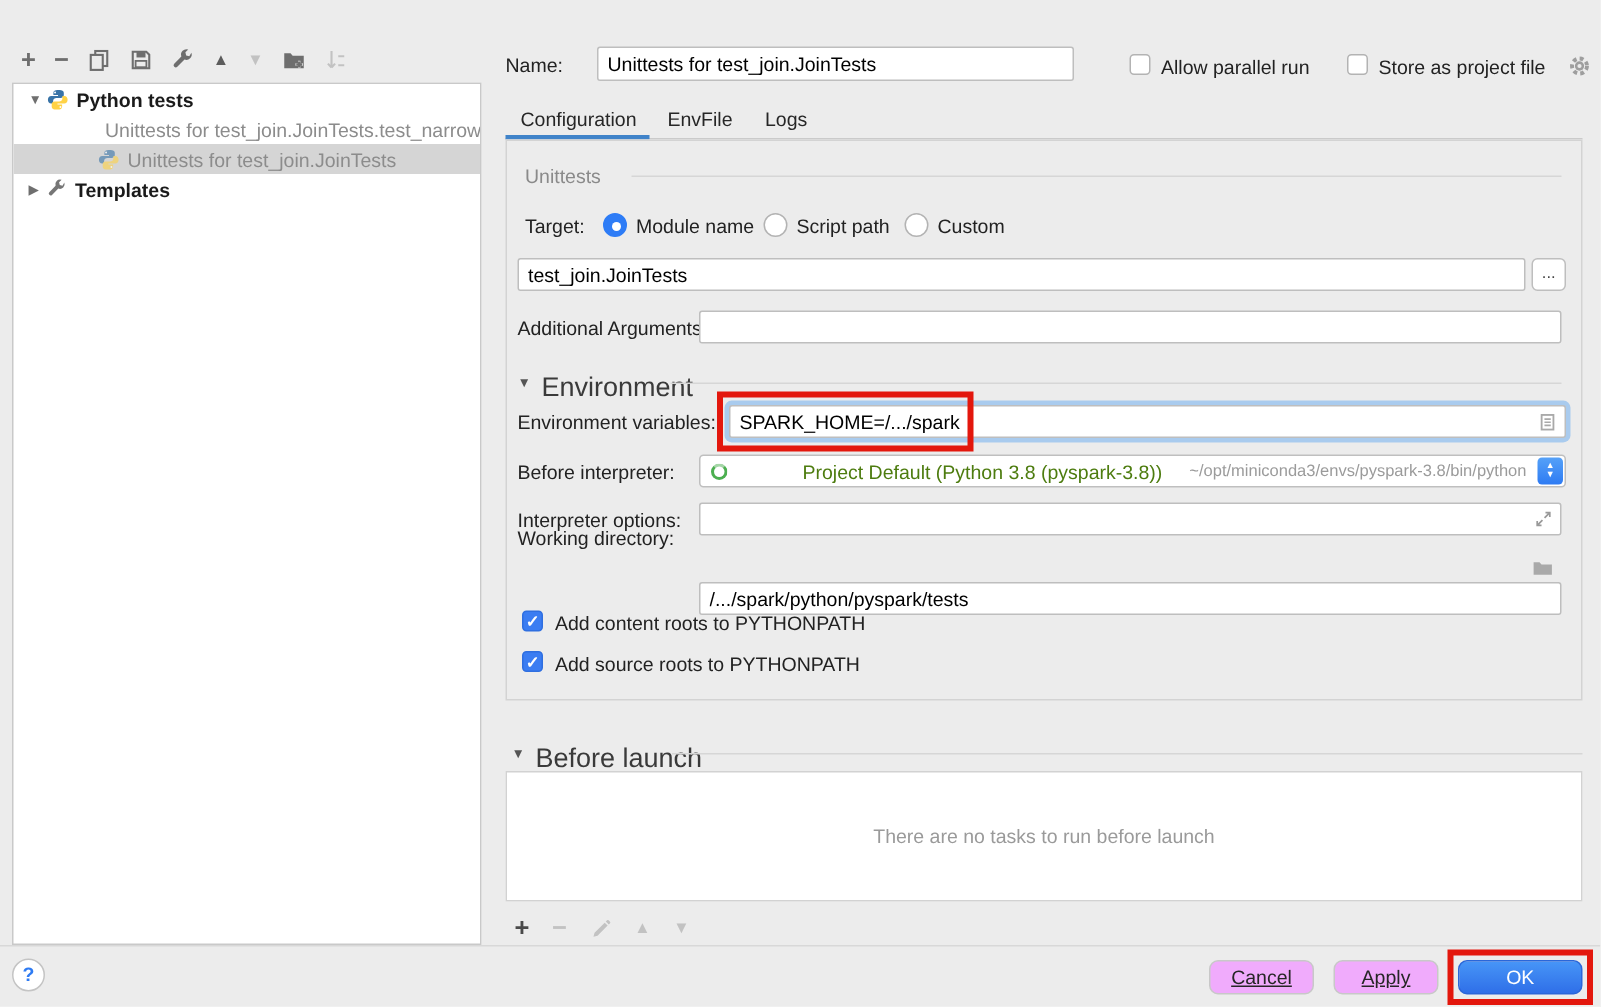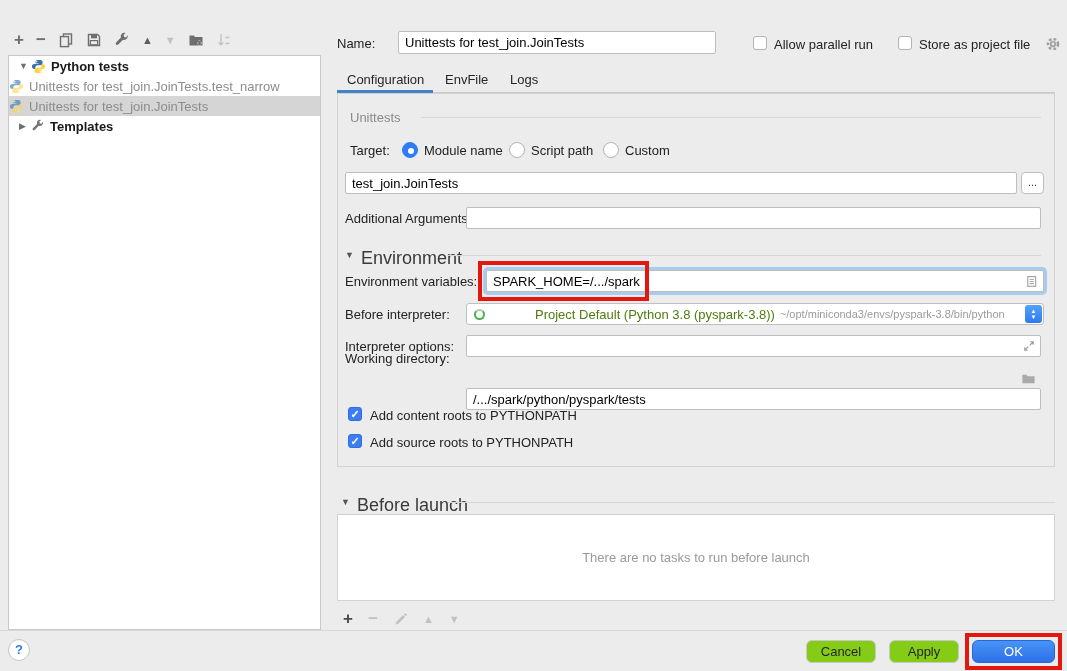--- a/index.html
+++ b/index.html
@@ -24,21 +24,21 @@
   .tb-glyph.dim,.dim{color:#C2C2C2;}
   .tri{font-size:11px;line-height:16px;}
   .arr-down::before{content:"▼";}
   .arr-right::before{content:"▶";}
   .arr-up::before{content:"▲";}
   
   .tree-panel{position:absolute;left:8px;top:55px;width:313px;height:575px;background:#FFFFFF;
     border:1px solid #C9C9C9;box-sizing:border-box;overflow:hidden;}
   .tree-row{position:relative;height:20px;display:flex;align-items:center;white-space:nowrap;overflow:hidden;font-size:13px;}
   .tree-row .twisty{width:12px;margin-left:10px;font-size:9px;color:#6f6f6f;flex:0 0 auto;}
-  .tree-row.child{color:#8c8c8c;}
+  .tree-row.child{padding-left:56px;color:#8c8c8c;}
   .tree-row.selected{background:#D5D5D5;}
   .tree-row .lab{margin-left:5px;}
   .tree-row.top .lab{font-weight:bold;color:#1a1a1a;}
   .fade{opacity:.6;}
   
   .lbl{position:absolute;font-size:13px;color:#222222;white-space:nowrap;}
   .seclbl{position:absolute;font-size:13px;color:#8a8a8a;white-space:nowrap;}
   .hline{position:absolute;height:1px;background:#D6D6D6;}
   .input{position:absolute;box-sizing:border-box;background:#fff;border:1px solid #BEBEBE;
     border-radius:2px;font-size:13px;color:#000;padding:0 6px;font-family:"Liberation Sans",sans-serif;outline:none;}
@@ -56,34 +56,34 @@
   .radio{position:absolute;width:16px;height:16px;box-sizing:border-box;border:1px solid #B3B3B3;
     border-radius:50%;background:#fff;}
   .radio.on{background:#2E7CF6;border-color:#2E7CF6;}
   .radio.on::before{content:"";position:absolute;left:5px;top:5px;width:6px;height:6px;border-radius:50%;background:#fff;}
   
   .combo{position:absolute;box-sizing:border-box;background:#fff;border:1px solid #BFBFBF;border-radius:3px;
     display:flex;align-items:center;overflow:hidden;}
   .conda-ring{width:11px;height:11px;border:2.5px solid #4CAF50;border-radius:50%;box-sizing:border-box;
     border-top-color:#A5D6A7;margin:0 6px 0 7px;flex:0 0 auto;}
   .combo-main{font-size:13px;color:#4d7c0f;white-space:nowrap;margin-left:44px;}
-  .combo-path{font-size:11px;color:#9B9B9B;margin-left:5px;white-space:nowrap;}
+  .combo-path{font-size:11px;color:#9B9B9B;margin-left:18px;white-space:nowrap;}
   .spinner{position:absolute;right:1px;top:1px;width:17px;height:18px;border-radius:3px;
     background:linear-gradient(#55A1F8,#2E7BF3);display:flex;flex-direction:column;align-items:center;justify-content:center;}
   .spinner span{color:#fff;font-size:6px;line-height:6px;}
   .spinner span.up::before{content:"▲";}
   .spinner span.down::before{content:"▼";}
   
   .focus-ring{box-shadow:0 0 0 3px #A9CBEE;}
   
   .red-rect{position:absolute;box-sizing:border-box;border:4px solid #E3170D;background:transparent;pointer-events:none;}
   
   .btn{position:absolute;box-sizing:border-box;height:23px;border-radius:6px;font-size:13px;
     display:flex;align-items:center;justify-content:center;cursor:default;}
-  .btn.plain{background:#84cc16;border:1px solid #C8C8C8;color:#262626;}
+  .btn.plain{background:#f0abfc;border:1px solid #C8C8C8;color:#262626;text-decoration:underline;}
   .btn.primary{background:linear-gradient(#4795F7,#2F6FE8);border:1px solid #2A66D9;color:#fff;}
   .browse-btn{position:absolute;box-sizing:border-box;width:23px;height:22px;background:#fff;
     border:1px solid #BEBEBE;border-radius:4px;font-size:11px;color:#444;text-align:center;line-height:18px;}
   .help-circle{position:absolute;left:8px;top:639px;width:22px;height:22px;border-radius:50%;background:#fff;
     border:1px solid #C4C4C4;box-sizing:border-box;text-align:center;line-height:20px;
     color:#2E7BF3;font-weight:bold;font-size:13px;}
   .sechdr-arrow{position:absolute;font-size:9px;color:#555;}
   .sechdr{position:absolute;font-size:18px;color:#3a3a3a;white-space:nowrap;}
   .empty-text{position:absolute;left:337px;top:514px;width:718px;height:87px;display:flex;
     align-items:center;justify-content:center;font-size:13px;color:#9A9A9A;background:#fff;

